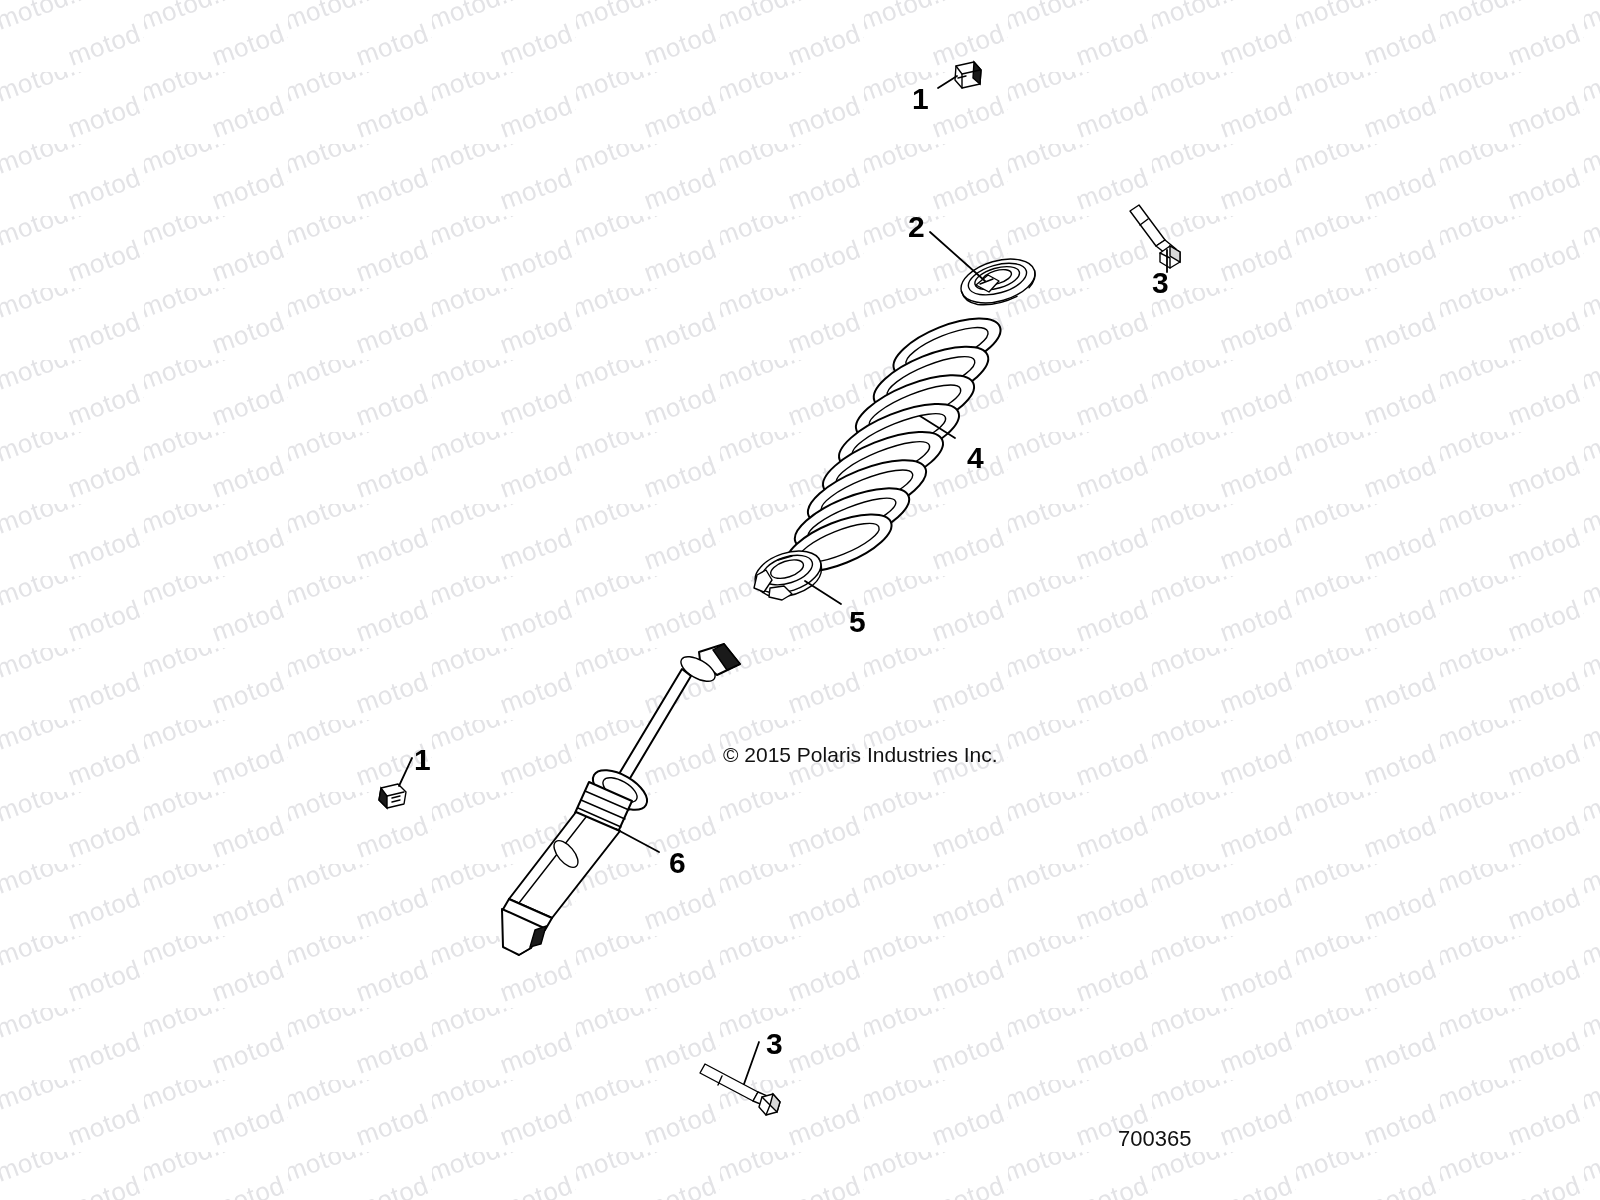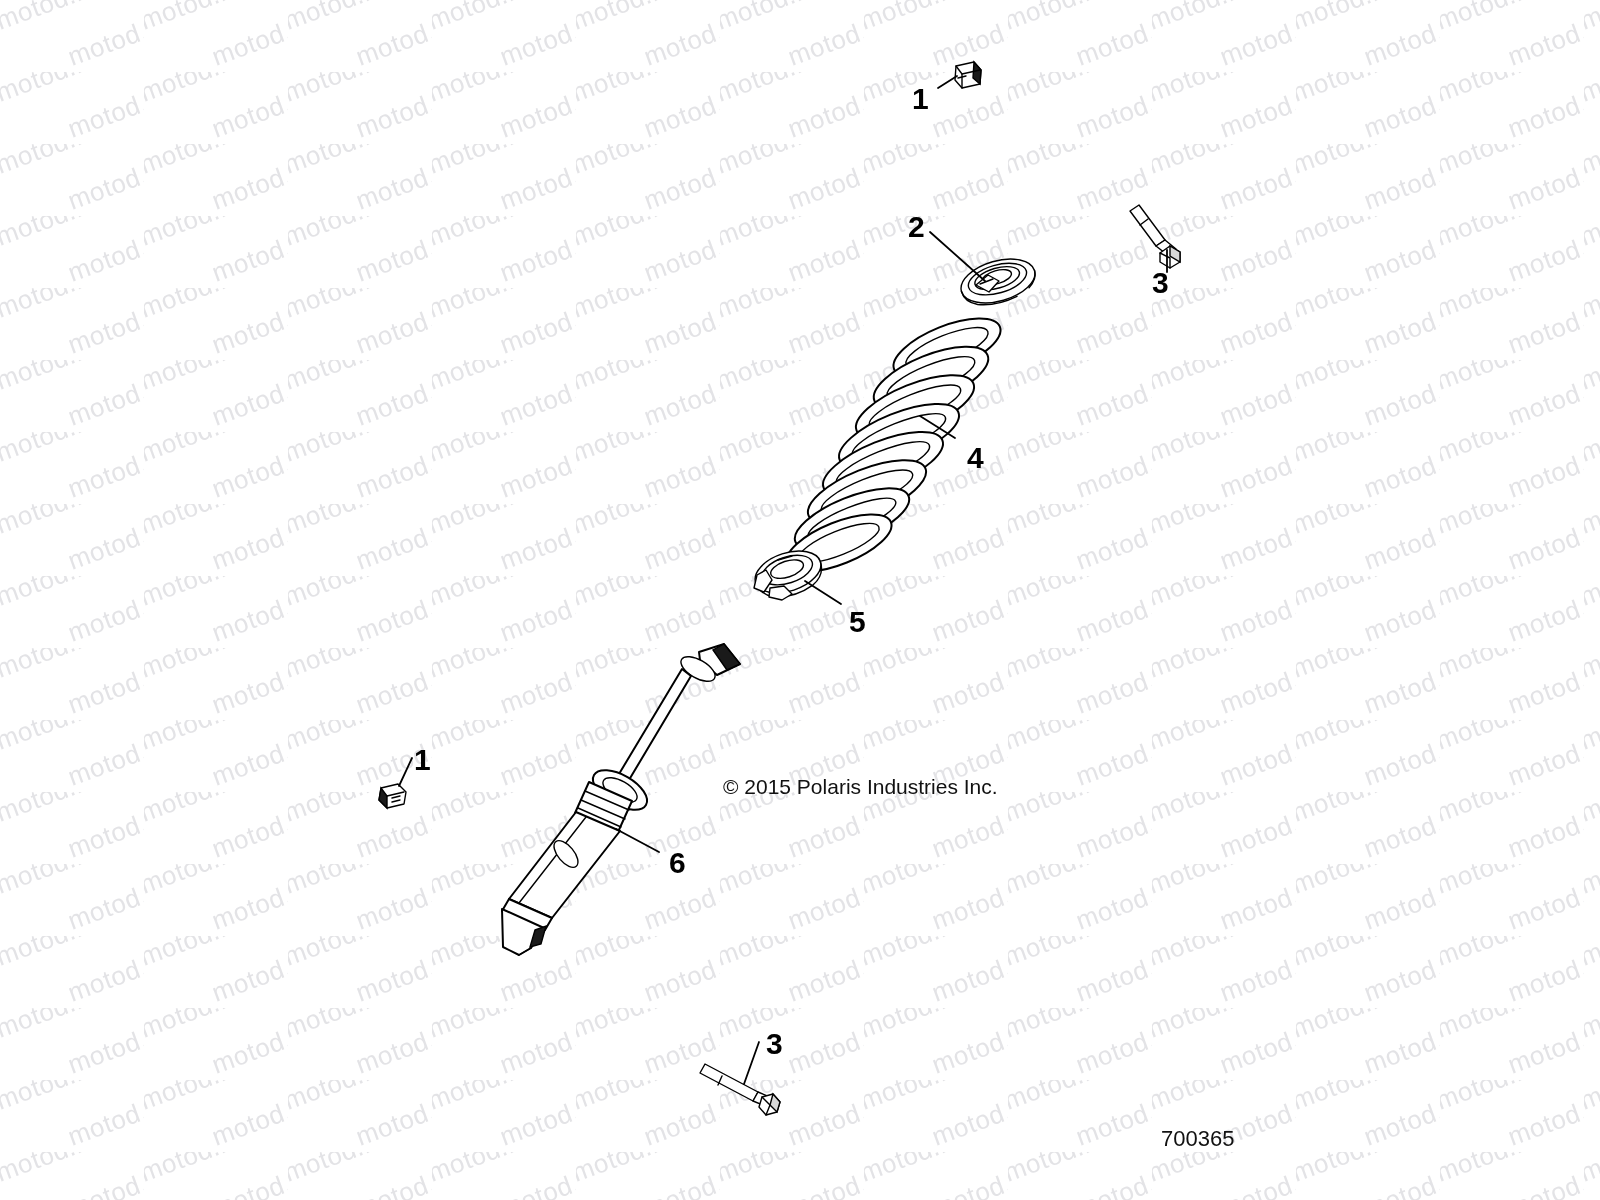--- a/index.html
+++ b/index.html
@@ -102,21 +102,20 @@
     font-size: 21px;
     color: #111111;
     white-space: nowrap;
   }
   .partnum {
     position: absolute;
     font-family: "Liberation Sans", sans-serif;
     font-size: 22px;
     color: #111111;
     white-space: nowrap;
-    margin-left: 43px;
   }
 </style>
 </head>
 <body>
 
 <div id="page">
 
   <div id="watermark-layer">
     <svg viewBox="0 0 1600 1200" xmlns="http://www.w3.org/2000/svg">
       <defs>
@@ -303,19 +302,19 @@
     <div class="callout" style="left:967px; top:443px;">4</div>
 
     <div class="callout" style="left:849px; top:607px;">5</div>
 
     <div class="callout" style="left:414px; top:745px;">1</div>
 
     <div class="callout" style="left:669px; top:848px;">6</div>
 
     <div class="callout" style="left:766px; top:1029px;">3</div>
 
-    <div class="copyright" style="left:723px; top:775px;text-align:center;">© 2015 Polaris Industries Inc.</div>
+    <div class="copyright" style="left:723px; top:743px;text-align:center;">© 2015 Polaris Industries Inc.</div>
 
     <div class="partnum" style="left:1118px; top:1126px;">700365</div>
 
   </div>
 
 </div>
 
 </body></html>

